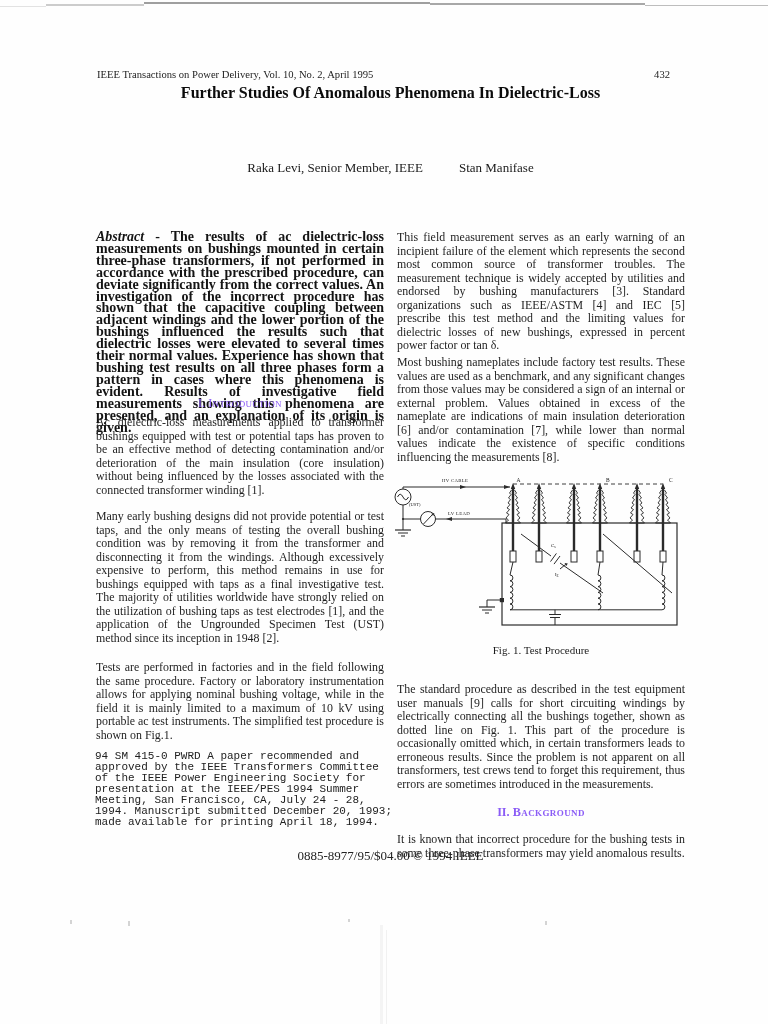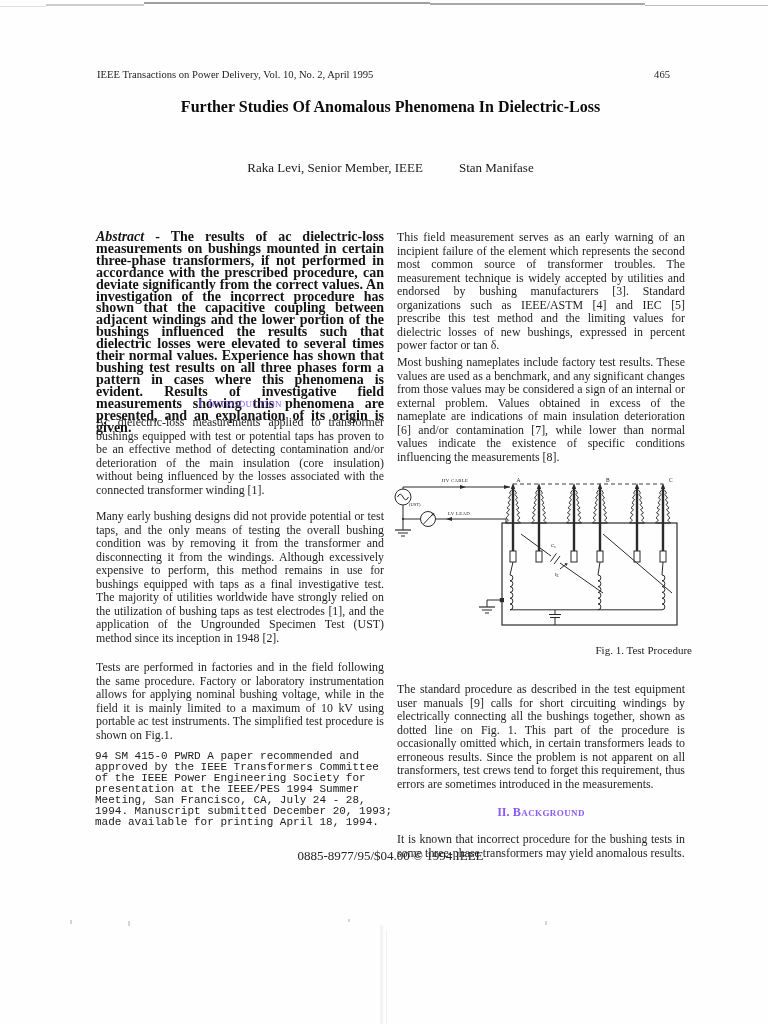--- a/index.html
+++ b/index.html
@@ -13,21 +13,21 @@
   
   .edge{position:absolute;background:#aaa;}
   .speck{position:absolute;background:#d4d4d4;}
   .streak{position:absolute;background:rgba(0,0,0,0.04);}
 
   
   .hdr{top:57px;left:97px;width:573px;display:flex;justify-content:space-between;
        font-size:10.6px;color:#222;}
 
   
-  .title{top:83px;left:96px;width:589px;text-align:center;
+  .title{top:69px;left:96px;width:589px;text-align:center;
          font-size:16px;font-weight:bold;line-height:23.5px;color:#0b0b0b;}
 
   
   .byline{top:148px;left:96px;width:589px;text-align:center;font-size:13px;color:#1a1a1a;}
   .author-gap{display:inline-block;width:36px;}
   .affil{top:167px;left:96px;width:589px;text-align:center;font-size:11px;line-height:13.5px;color:#1a1a1a;}
 
   
   .colblock{width:288px;text-align:justify;}
   .lcol{left:96px;}
@@ -37,21 +37,21 @@
   .bodypar{font-size:11.9px;line-height:13.55px;}
   .sechead{width:288px;text-align:center;font-size:12.2px;color:#8b5cf6;}
   .sc{font-variant:small-caps;letter-spacing:0.4px;}
   .footnote{left:95px;top:739px;width:298px;text-align:left;
             font-family:"Liberation Mono","DejaVu Sans Mono",monospace;
             font-size:11px;line-height:11px;color:#202020;}
 
   
   .figure{left:390px;top:456px;width:302px;}
   .figure svg{display:block;width:302px;height:168px;}
-  .figcap{margin-top:8px;text-align:right;font-size:11px;color:#1b1b1b;}
+  .figcap{margin-top:8px;text-align:center;font-size:11px;color:#1b1b1b;}
   svg text{fill:#222;font-family:"Liberation Serif",serif;}
   .wire{stroke:#2b2b2b;stroke-width:1;fill:none;}
   .wire2{stroke:#2b2b2b;stroke-width:1.2;fill:none;}
   .fillk{fill:#2b2b2b;stroke:none;}
 
   
   .footer{top:836px;left:96px;width:589px;text-align:center;font-size:13px;color:#222;}
 </style>
 </head>
 <body>
@@ -64,21 +64,21 @@
 
 <div class="speck" style="left:70px;top:920px;width:2px;height:4px;"></div>
 <div class="speck" style="left:128px;top:921px;width:2px;height:5px;"></div>
 <div class="speck" style="left:348px;top:919px;width:2px;height:3px;"></div>
 <div class="speck" style="left:545px;top:921px;width:2px;height:4px;"></div>
 <div class="streak" style="left:380px;top:925px;width:3px;height:99px;"></div>
 <div class="streak" style="left:386px;top:930px;width:1px;height:94px;background:rgba(0,0,0,0.05);"></div>
 
 <div class="abs hdr">
   <span>IEEE Transactions on Power Delivery, Vol. 10, No. 2, April 1995</span>
-  <span>465</span>
+  <span>432</span>
 </div>
 
 <div class="abs title">
   <div>Further Studies Of Anomalous Phenomena In Dielectric-Loss</div>
 </div>
 
 <div class="abs byline">
   <span>Raka Levi, Senior Member, IEEE</span><span class="author-gap"></span><span>Stan Manifase</span>
 </div>
 <div class="abs affil">

